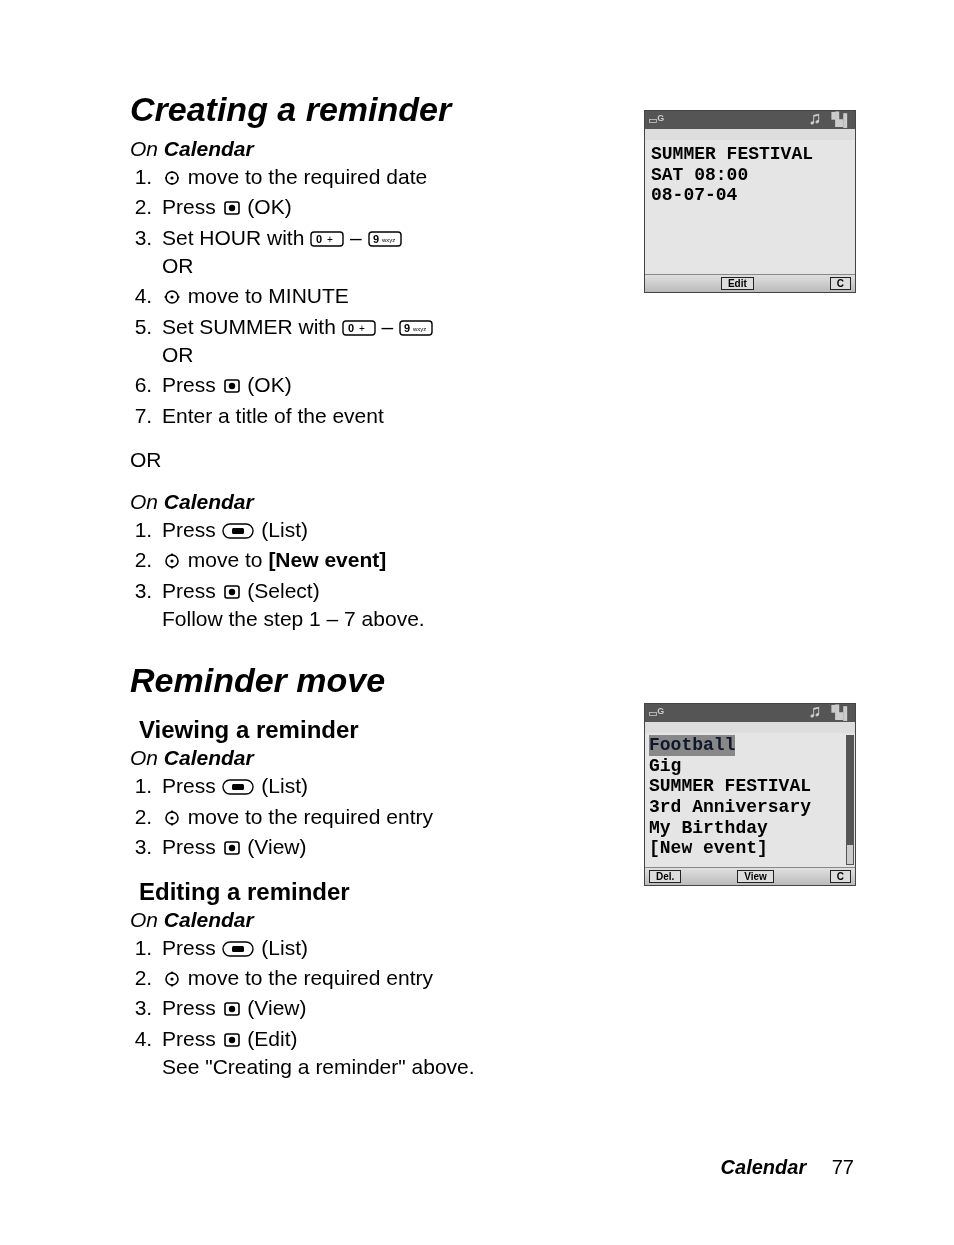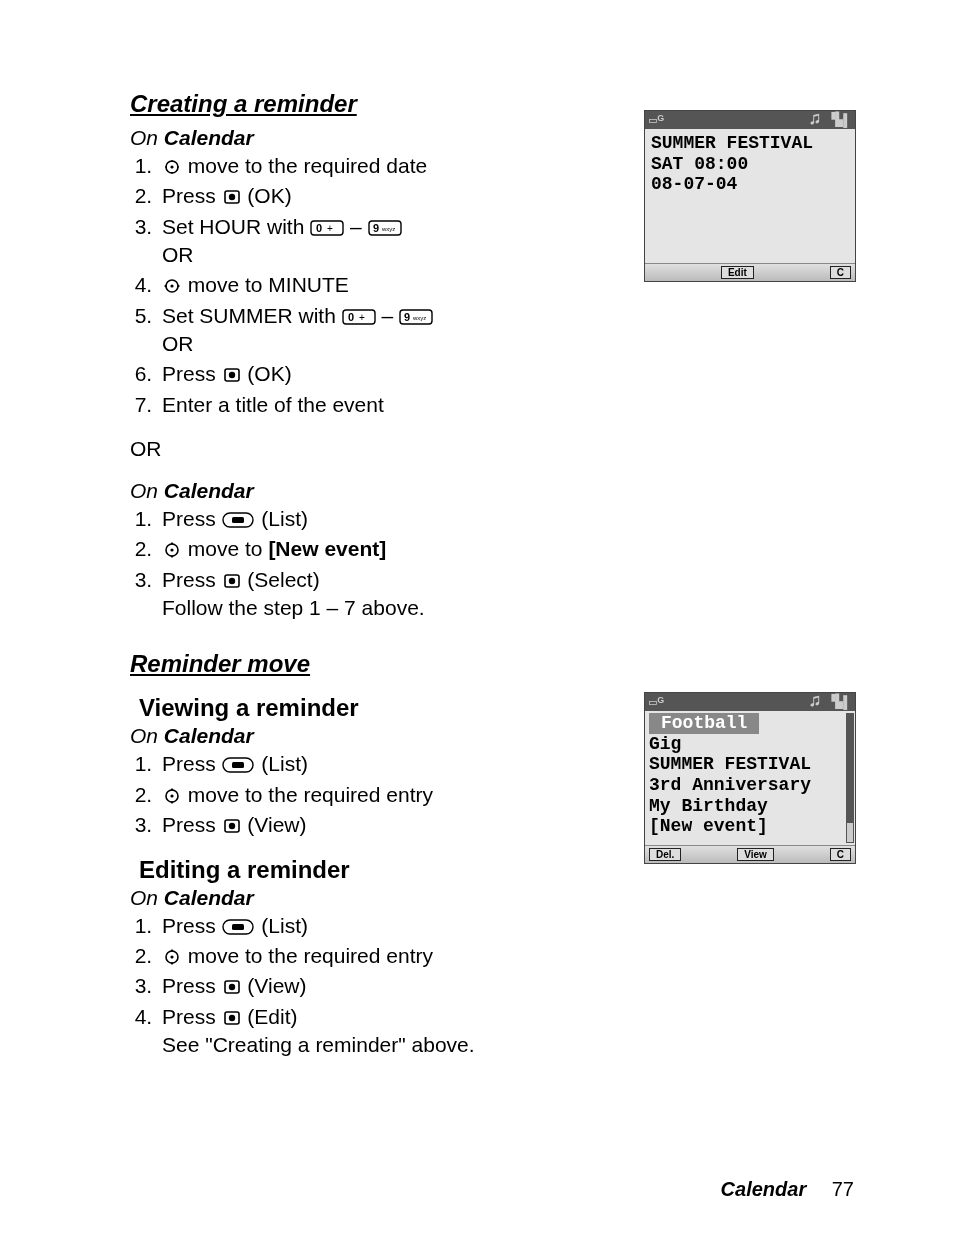--- a/index.html
+++ b/index.html
@@ -17,23 +17,22 @@
     padding: 90px 90px 0 130px;
     display: flex;
     gap: 30px;
   }
   .left-col { flex: 1; }
   .right-col { width: 220px; padding-top:20px; }
   h1 {
     font-family: Arial, Helvetica, sans-serif;
     font-weight: bold;
     font-style: italic;
-    font-size: 24px;
+    font-size: 34px;
     margin: 0 0 8px 0;
-    text-decoration: underline;
   }
   .sub-italic {
     font-style: italic;
     font-size: 21px;
     margin: 0 0 2px 0;
   }
   .sub-italic .bold { font-weight: bold; }
   h2 {
     font-size: 24px;
     font-weight: bold;
@@ -58,23 +57,24 @@
     color: #ccc;
     padding: 1px 4px;
     font-size: 13px;
     display:flex;
     justify-content:space-between;
   }
   .phone .body {
     background: #e5e5e5;
     padding: 4px 6px 0 6px;
     min-height: 130px;
+    margin-top: 11px;
   }
   .phone .body .line { line-height:1.15; }
-  .phone .body .sel { background:#888; color:#ffffff; display:inline-block; padding:0 12px; }
+  .phone .body .sel { background:#888; color:#0f172a; display:inline-block; padding:0 0; }
   .phone .soft {
     background: linear-gradient(#e0e0e0,#bbb);
     border-top: 1px solid #888;
     display:flex;
     align-items:center;
     padding: 2px 4px;
     gap:4px;
   }
   .phone .soft .cbtn {
     border:1px solid #222;
@@ -83,21 +83,21 @@
     padding: 0 6px;
     font-family: Arial, sans-serif;
     font-weight:bold;
   }
   .phone .soft .spacer{flex:1;}
   .phone2 .body { min-height:130px; padding:2px 4px; position:relative;}
   .phone2 .body .scroll{ position:absolute; right:1px; top:2px; bottom:2px; width:6px; border:1px solid #555; background:#ccc;}
   .phone2 .body .scroll .thumb{ background:#555; position:absolute; left:0; right:0; top:0; height:85%;}
   .footer{
     position:absolute;
-    bottom:44px;
+    bottom:66px;
     right:100px;
     font-size:20px;
   }
   .footer .sec{ font-style:italic; font-weight:bold; margin-right:20px;}
   
   svg.icon{ width:20px; height:16px; vertical-align:-2px; }
   svg.keyicon{ width:34px; height:18px; vertical-align:-3px; }
 </style>
 </head>
 <body>

